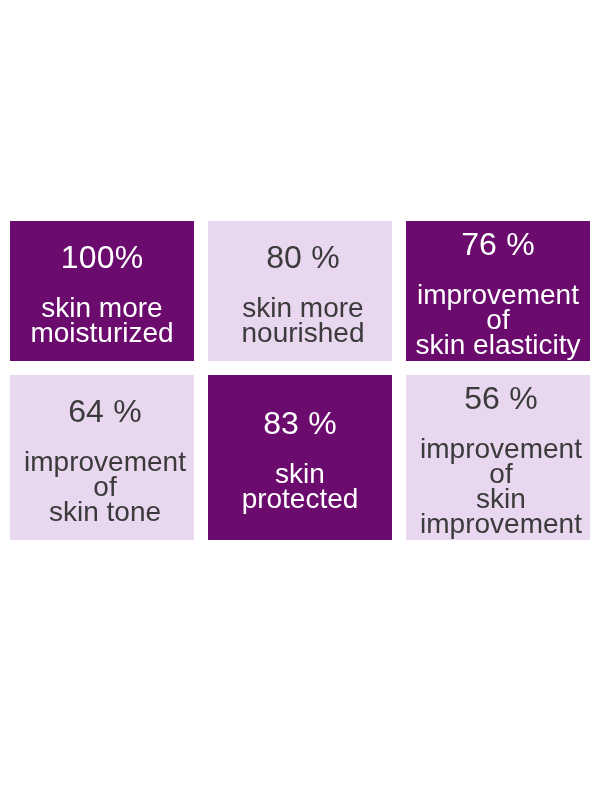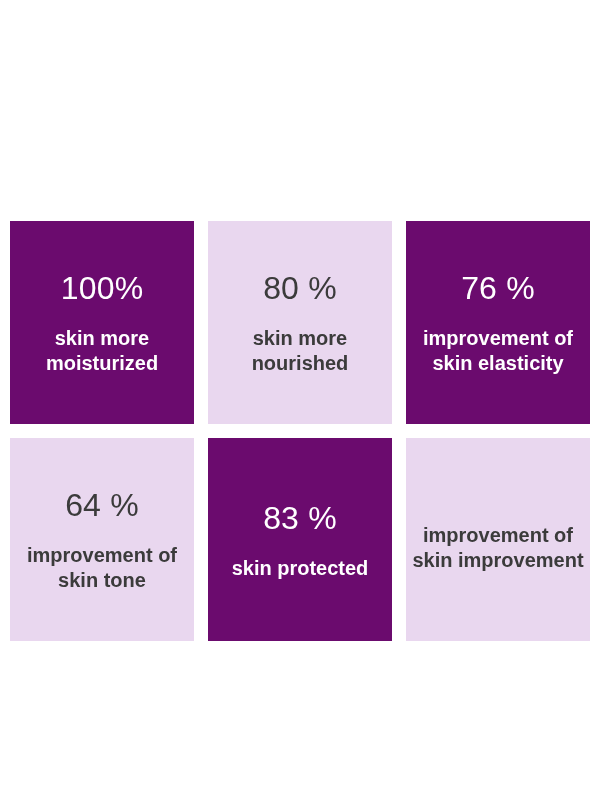--- a/index.html
+++ b/index.html
@@ -18,21 +18,21 @@
     position: relative;
     width: 600px;
     height: 800px;
     background: #ffffff;
   }
   .grid {
     position: absolute;
     left: 10px;
     top: 221px;
     width: 580px;
-    height: 420px;
+    height: 314px;
     display: grid;
     grid-template-columns: repeat(3, 1fr);
     grid-template-rows: repeat(2, 1fr);
     column-gap: 14px;
     row-gap: 14px;
   }
   .tile {
     display: flex;
     flex-direction: column;
     align-items: center;
@@ -41,33 +41,34 @@
     box-sizing: border-box;
     padding: 4px 6px;
   }
   .tile.dark {
     background: #6B0B6E;
     color: #ffffff;
   }
   .tile.light {
     background: #E9D7EF;
     color: #3B3B3B;
+    padding-left: 12px;
   }
   .tile-value {
     font-size: 32px;
     line-height: 38px;
     font-weight: 400;
     letter-spacing: 0.2px;
     margin-bottom: 3px;
     white-space: nowrap;
   }
   .tile-label {
-    font-size: 20px;
+    font-size: 28px;
     line-height: 25px;
-    font-weight: 700;
+    font-weight: 400;
     max-width: 178px;
     margin-top: 16px;
   }
 </style>
 </head>
 <body>
 
 <div id="stage">
   <div class="grid">
 
@@ -104,20 +105,21 @@
     </div>
 
     <div class="tile dark">
       <div class="tile-value">83 %</div>
       <div class="tile-label">
         <span>skin protected</span>
       </div>
     </div>
 
     <div class="tile light">
+      <div class="tile-value">56 %</div>
       <div class="tile-label">
         <span>improvement of</span><br>
         <span>skin improvement</span>
       </div>
     </div>
 
   </div>
 </div>
 
 </body></html>

